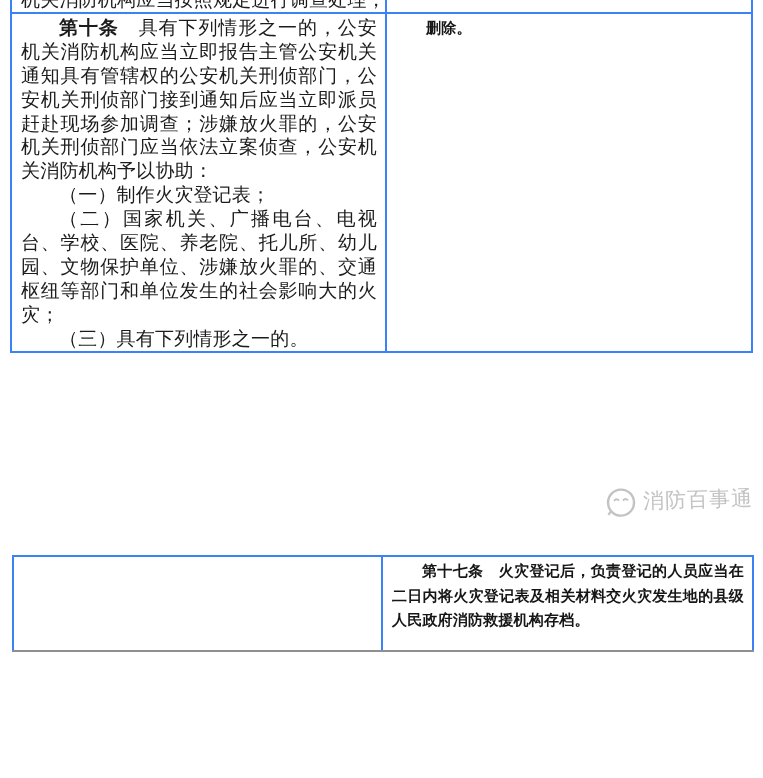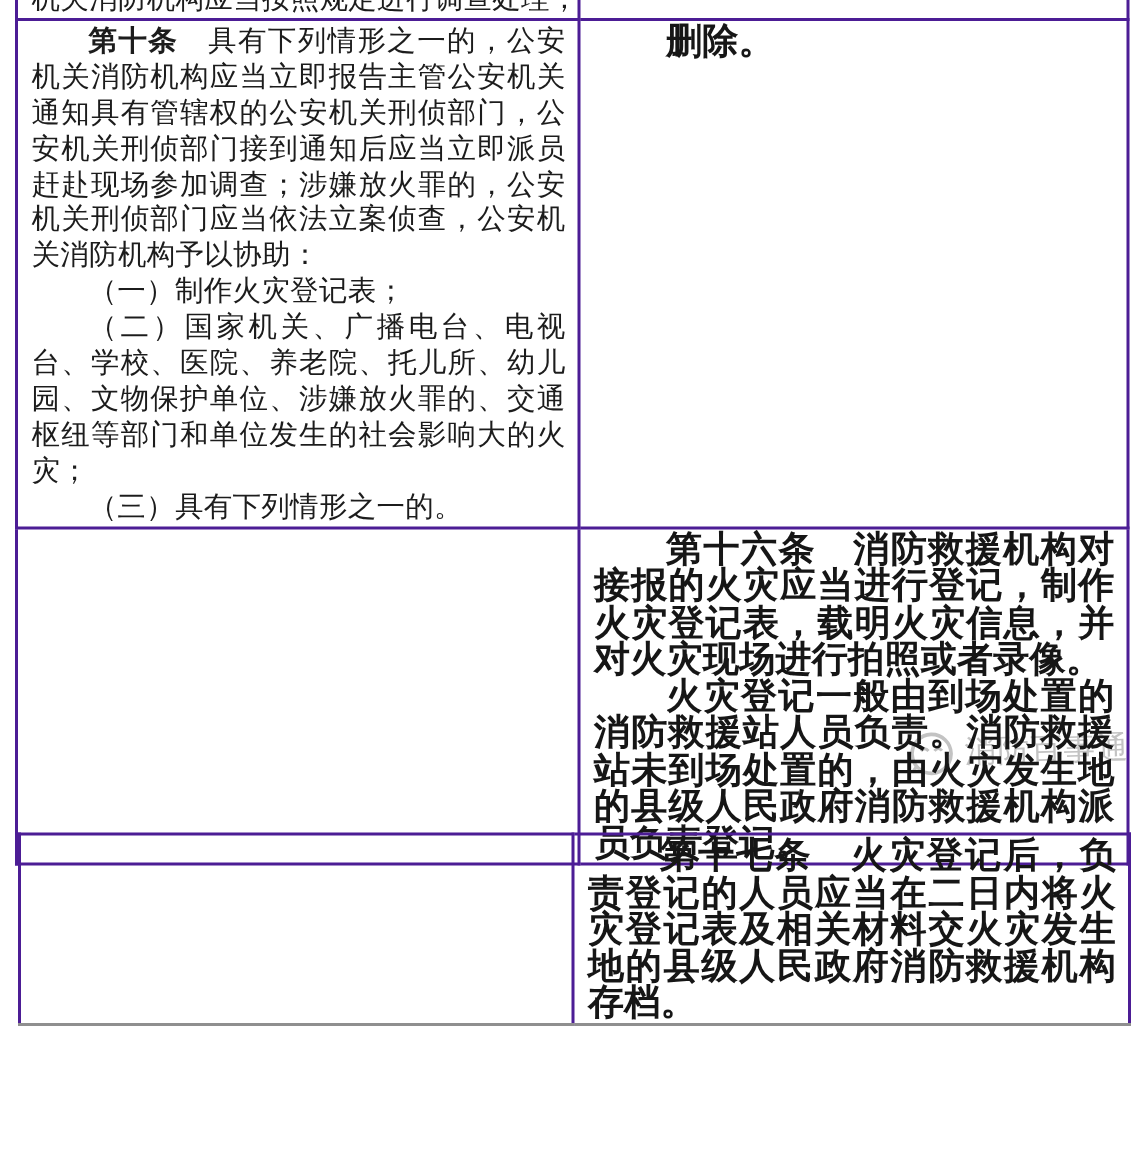--- a/index.html
+++ b/index.html
@@ -5,34 +5,34 @@
   html,body{margin:0;padding:0;background:#ffffff;}
   #screen{
     position:relative;width:763px;height:778px;background:#ffffff;
     overflow:hidden;font-family:"Liberation Serif","DejaVu Serif",serif;
   }
   table.cmp{
     position:absolute;border-collapse:collapse;table-layout:fixed;
     background:transparent;z-index:2;
   }
   table.cmp td{
-    border:2px solid #4c1d95;vertical-align:top;background:transparent;
+    border:2px solid #3b82f6;vertical-align:top;background:transparent;
     padding:2px 8px 0 9px;overflow:hidden;
   }
   #t1{left:10px;top:-16px;width:741px;}
   #t2{left:12px;top:555px;width:740px;}
   #t2 tr.last td{border-bottom:2px solid #8f8f8f;}
   p.song{
     margin:0;font-family:"Liberation Serif","DejaVu Serif",serif;
     font-size:19px;line-height:23.9px;color:#1c1c1c;
     text-align:justify;text-indent:2em;letter-spacing:0.2px;
   }
   p.hei{
     margin:0;font-family:"Liberation Sans","DejaVu Sans",sans-serif;
-    font-weight:bold;font-size:24px;line-height:24.5px;color:#161616;
+    font-weight:bold;font-size:15px;line-height:24.5px;color:#161616;
     text-align:justify;text-indent:2em;letter-spacing:0.2px;
   }
   .b{font-weight:bold;}
   tr.row-clipped td{height:21px;padding-top:0;padding-bottom:0;}
   tr.row-clipped p{margin-top:2px;text-indent:0;white-space:nowrap;}
   tr.r1-t1 td{height:313px;}
   tr.r2-t1 td{height:193px;}
   tr.r1-t2 td{height:121px;}
   tr.last td{height:91px;}
   .watermark{
@@ -75,27 +75,20 @@
       <td>
         <p class="song"><span class="b">第十条</span><span>　具有下列情形之一的，公安机关消防机构应当立即报告主管公安机关通知具有管辖权的公安机关刑侦部门，公安机关刑侦部门接到通知后应当立即派员赶赴现场参加调查；涉嫌放火罪的，公安机关刑侦部门应当依法立案侦查，公安机关消防机构予以协助：</span></p>
         <p class="song">（一）制作火灾登记表；</p>
         <p class="song">（二）国家机关、广播电台、电视台、学校、医院、养老院、托儿所、幼儿园、文物保护单位、涉嫌放火罪的、交通枢纽等部门和单位发生的社会影响大的火灾；</p>
         <p class="song">（三）具有下列情形之一的。</p>
       </td>
       <td>
         <p class="hei">删除。</p>
       </td>
     </tr>
-    <tr class="r2-t1">
-      <td></td>
-      <td>
-        <p class="hei">第十六条　消防救援机构对接报的火灾应当进行登记，制作火灾登记表，载明火灾信息，并对火灾现场进行拍照或者录像。</p>
-        <p class="hei">火灾登记一般由到场处置的消防救援站人员负责。消防救援站未到场处置的，由火灾发生地的县级人民政府消防救援机构派员负责登记。</p>
-      </td>
-    </tr>
   </tbody>
     </table>
 
   <table id="t2" class="cmp">
     <colgroup>
         <col style="width:369px">
         <col style="width:371px">
       </colgroup>
     <tbody>
     <tr class="last">

